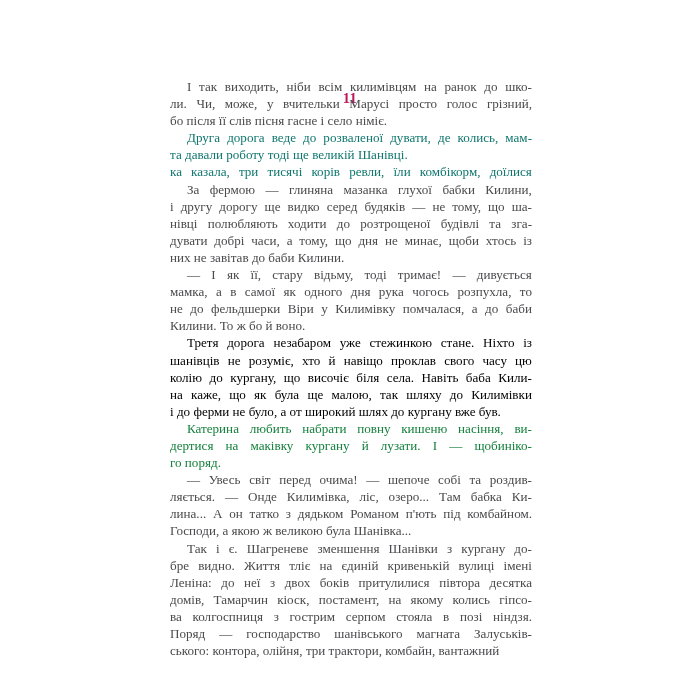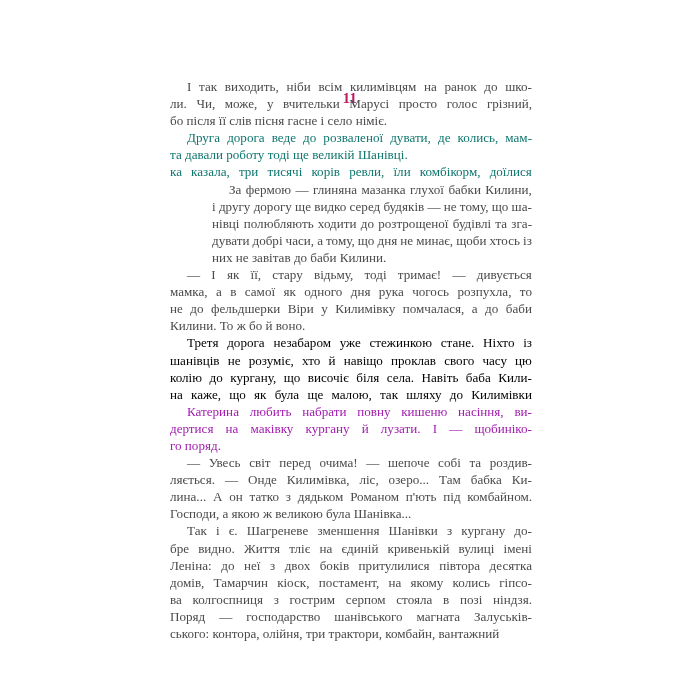--- a/index.html
+++ b/index.html
@@ -142,21 +142,21 @@
           <span>три</span>
           <span>тисячі</span>
           <span>корів</span>
           <span>ревли,</span>
           <span>їли</span>
           <span>комбікорм,</span>
           <span>доїлися</span>
         </span>
     </p>
 
-    <p class="para" style="color: rgb(74, 74, 77); margin-left: 42px;">
+    <p class="para" style="color: rgb(74, 74, 77);">
       <span class="line just indent">
 
       <span>За</span>
           <span>фермою</span>
           <span>—</span>
           <span>глиняна</span>
           <span>мазанка</span>
           <span>глухої</span>
           <span>бабки</span>
           <span>Килини,</span>
@@ -298,23 +298,26 @@
           <span>що</span>
           <span>як</span>
           <span>була</span>
           <span>ще</span>
           <span>малою,</span>
           <span>так</span>
           <span>шляху</span>
           <span>до</span>
           <span>Килимівки</span>
         </span>
-    </p>
-
-    <p class="para" style="color: #a21caf;">
+      <span class="line last">
+        <span>і до ферми не було, а от широкий шлях до кургану вже був.</span>
+      </span>
+    </p>
+
+    <p class="para" style="color: #15803d;">
       <span class="line just indent">
 
       <span>Катерина</span>
           <span>любить</span>
           <span>набрати</span>
           <span>повну</span>
           <span>кишеню</span>
           <span>насіння,</span>
           <span>ви-</span>
         </span>

